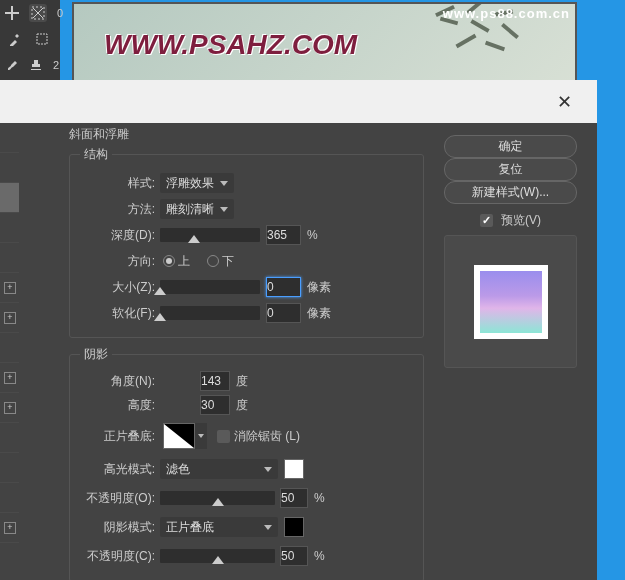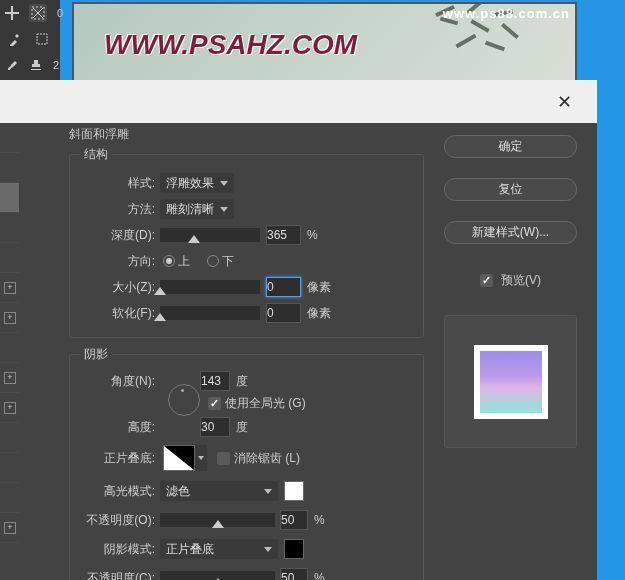--- a/index.html
+++ b/index.html
@@ -21,21 +21,21 @@
   .title-bar { height: 43px; background: #f0f0f0; display: flex; justify-content: flex-end; align-items: center; padding-right: 15px; }
   .close-x { font-size: 18px; color: #333; cursor: pointer; padding: 5px 10px; }
   
   .sidebar-edge { position: absolute; left: 0; top: 43px; width: 19px; height: 457px; display: flex; flex-direction: column; }
   .edge-row { height: 30px; border-bottom: 1px solid #4a4a4a; display: flex; align-items: center; justify-content: flex-end; padding-right: 3px; }
   .edge-row.active { background: #6a6a6a; }
   .plus-box { width: 12px; height: 12px; border: 1px solid #888; color: #ccc; font-size: 9px; line-height: 9px; text-align: center; }
   
   .dialog-body { position: absolute; left: 19px; top: 43px; right: 0; bottom: 0; display: flex; }
   .main-panel { width: 405px; background: #434343; padding: 3px 0 0 50px; color: #ccc; font-size: 12px; }
-  .right-panel { flex: 1; padding: 12px 15px; display: flex; flex-direction: column; align-items: center; gap: 20px; }
+  .right-panel { flex: 1; padding: 12px 15px; display: flex; flex-direction: column; align-items: center; gap: 0; }
   
   .group-title { font-size: 12px; color: #ccc; margin-bottom: 3px; }
   fieldset { border: 1px solid #555; border-radius: 3px; padding: 8px 10px 10px 10px; margin-bottom: 8px; }
   legend { font-size: 12px; color: #ccc; padding: 0 4px; }
   
   .row { display: flex; align-items: center; height: 24px; margin-bottom: 2px; }
   .lbl { width: 80px; text-align: right; padding-right: 5px; color: #ccc; font-size: 12px; }
   .lbl-under { color: #ccc; }
   
   .combo { height: 20px; background: #3a3a3a; border: none; color: #ddd; font-size: 12px; padding: 1px 20px 1px 6px; position: relative; display: inline-flex; align-items: center; min-width: 64px; border-radius: 2px; }
@@ -226,28 +226,20 @@
 
       <fieldset>
         <legend>阴影</legend>
 
         <div class="row" style="height:20px">
           <span class="lbl"><span class="lbl-under">角度(N):</span></span>
           <div style="width:40px"></div>
           <div class="numbox" style="width:30px">143</div>
           <span class="unit">度</span>
         </div>
-        <div class="row" style="height:20px">
-          <span class="lbl"></span>
-          <div class="angle-dial" style="margin-top:-6px">
-              <div class="dial-tick"></div>
-            </div>
-          <span class="checkbox checked"></span>
-          <span>使用全局光 (G)</span>
-        </div>
         <div class="row">
           <span class="lbl">高度:</span>
           <div style="width:40px"></div>
           <div class="numbox" style="width:30px">30</div>
           <span class="unit">度</span>
         </div>
         <div class="row" style="height:34px">
           <span class="lbl">正片叠底:</span>
           <div class="contour-swatch"></div>
           <div class="drop-arrow"></div>

